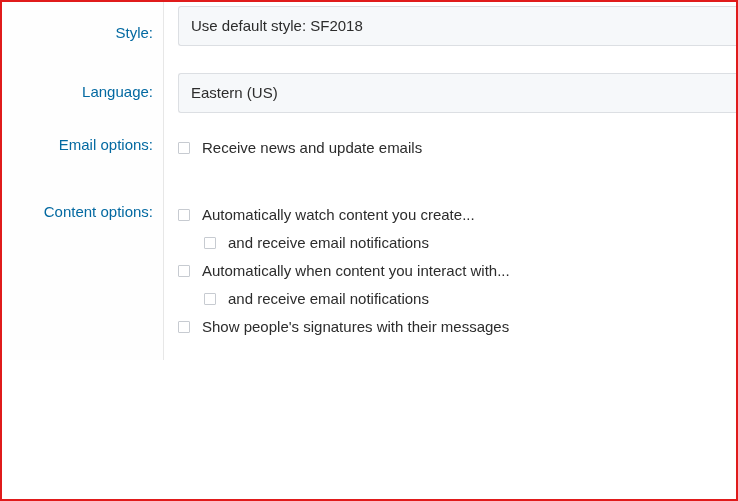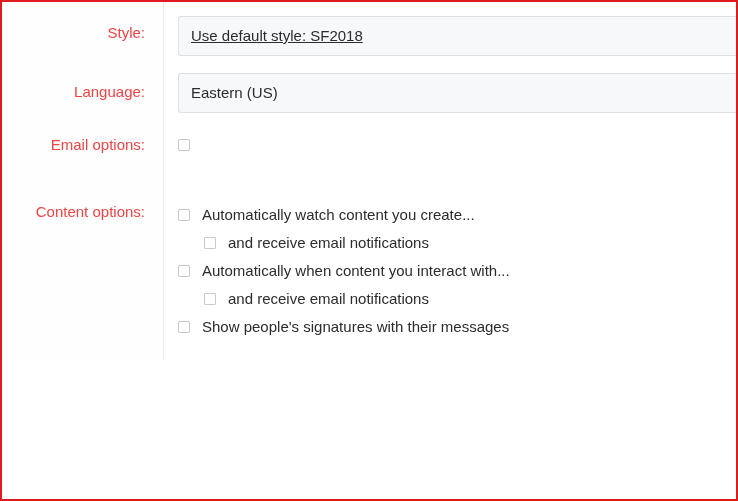--- a/index.html
+++ b/index.html
@@ -21,34 +21,34 @@
     padding: 0;
   }
   .row {
     display: flex;
     align-items: flex-start;
   }
   .label-col {
     width: 162px;
     min-width: 162px;
     text-align: right;
-    padding-right: 18px;
-    color: #ef4444;
+    padding-right: 10px;
+    color: #0369a1;
     font-size: 15px;
     border-right: 1px solid #e7e7e7;
     background: #fefefe;
   }
   .field-col {
     flex: 1;
     padding-left: 14px;
     padding-right: 0;
   }
   
   .row.style .label-col   { padding-top: 22px; padding-bottom: 30px; }
-  .row.style .field-col   { padding-top: 14px; text-decoration: underline; }
+  .row.style .field-col   { padding-top: 4px; }
   .row.lang .label-col    { padding-top: 12px; padding-bottom: 30px; }
   .row.lang .field-col    { padding-top: 2px; }
   .row.tz .label-col      { padding-top: 12px; padding-bottom: 34px; }
   .row.tz .field-col      { padding-top: 2px; }
   .row.email .label-col   { padding-top: 6px; padding-bottom: 44px; }
   .row.email .field-col   { padding-top: 4px; }
   .row.content .label-col { padding-top: 6px; padding-bottom: 140px; }
   .row.content .field-col { padding-top: 4px; }
 
   .select {
@@ -107,20 +107,21 @@
         <div class="select">Eastern (US)</div>
       </div>
     </div>
 
 
     <div class="row email">
       <div class="label-col">Email options:</div>
       <div class="field-col">
         <div class="check-line">
           <span class="checkbox"></span>
+          <span class="chk-label">Receive news and update emails</span>
         </div>
       </div>
     </div>
 
     <div class="row content">
       <div class="label-col">Content options:</div>
       <div class="field-col">
         <div class="check-line">
           <span class="checkbox"></span>
           <span class="chk-label">Automatically watch content you create...</span>

